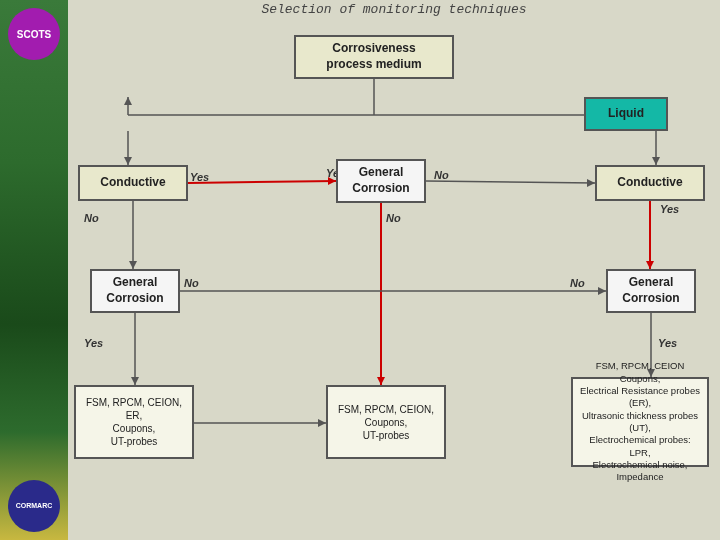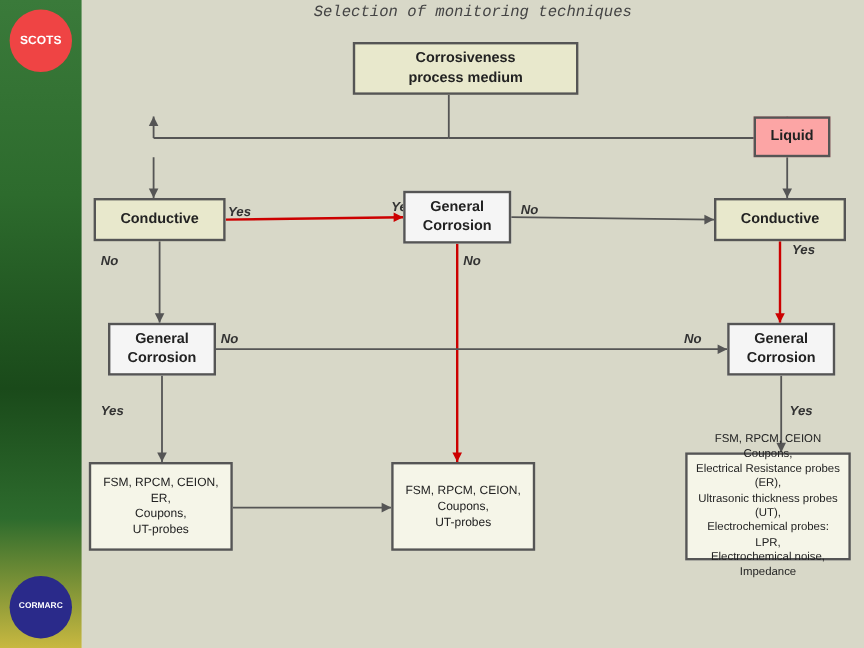--- a/index.html
+++ b/index.html
@@ -11,21 +11,21 @@
       overflow: hidden;
       position: relative;
     }
 
     .logo-top-left {
       position: absolute;
       top: 8px;
       left: 8px;
       width: 52px;
       height: 52px;
-      background: #ef4444;
+      background: #a21caf;
       border-radius: 50%;
       display: flex;
       align-items: center;
       justify-content: center;
       font-size: 10px;
       color: white;
       font-weight: bold;
       z-index: 10;
     }
 
@@ -84,41 +84,41 @@
       align-items: center;
       justify-content: center;
       flex-direction: column;
       font-size: 12px;
       font-weight: bold;
       color: #222;
       line-height: 1.3;
     }
 
     .box.top-center {
-      width: 188px;
+      width: 160px;
       height: 44px;
       left: 226px;
       top: 8px;
       background: #e8e8cc;
     }
 
     .box.gaseous {
       width: 100px;
       height: 34px;
       left: 10px;
       top: 70px;
       background: #e8e8cc;
     }
 
     .box.liquid {
-      width: 64px;
+      width: 84px;
       height: 34px;
-      left: 560px;
+      left: 516px;
       top: 70px;
-      background: #fca5a5;
+      background: #14b8a6;
     }
 
     .box.conductive-left {
       width: 110px;
       height: 36px;
       left: 10px;
       top: 138px;
       background: #e8e8cc;
     }
 

